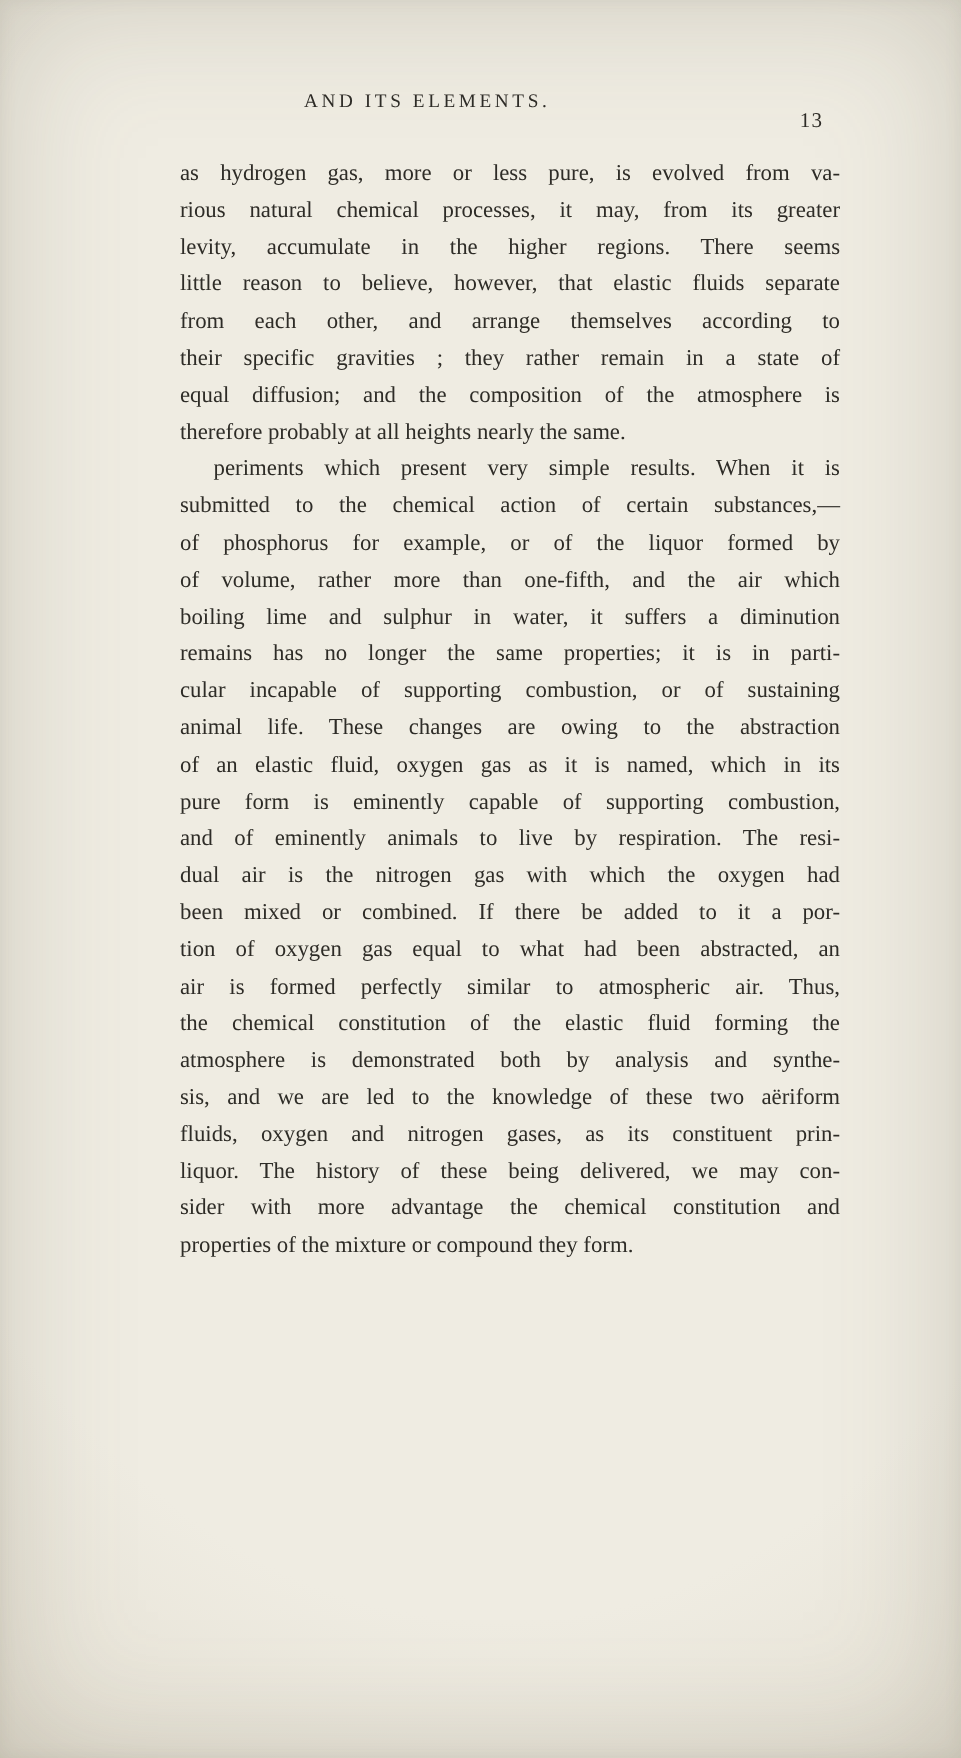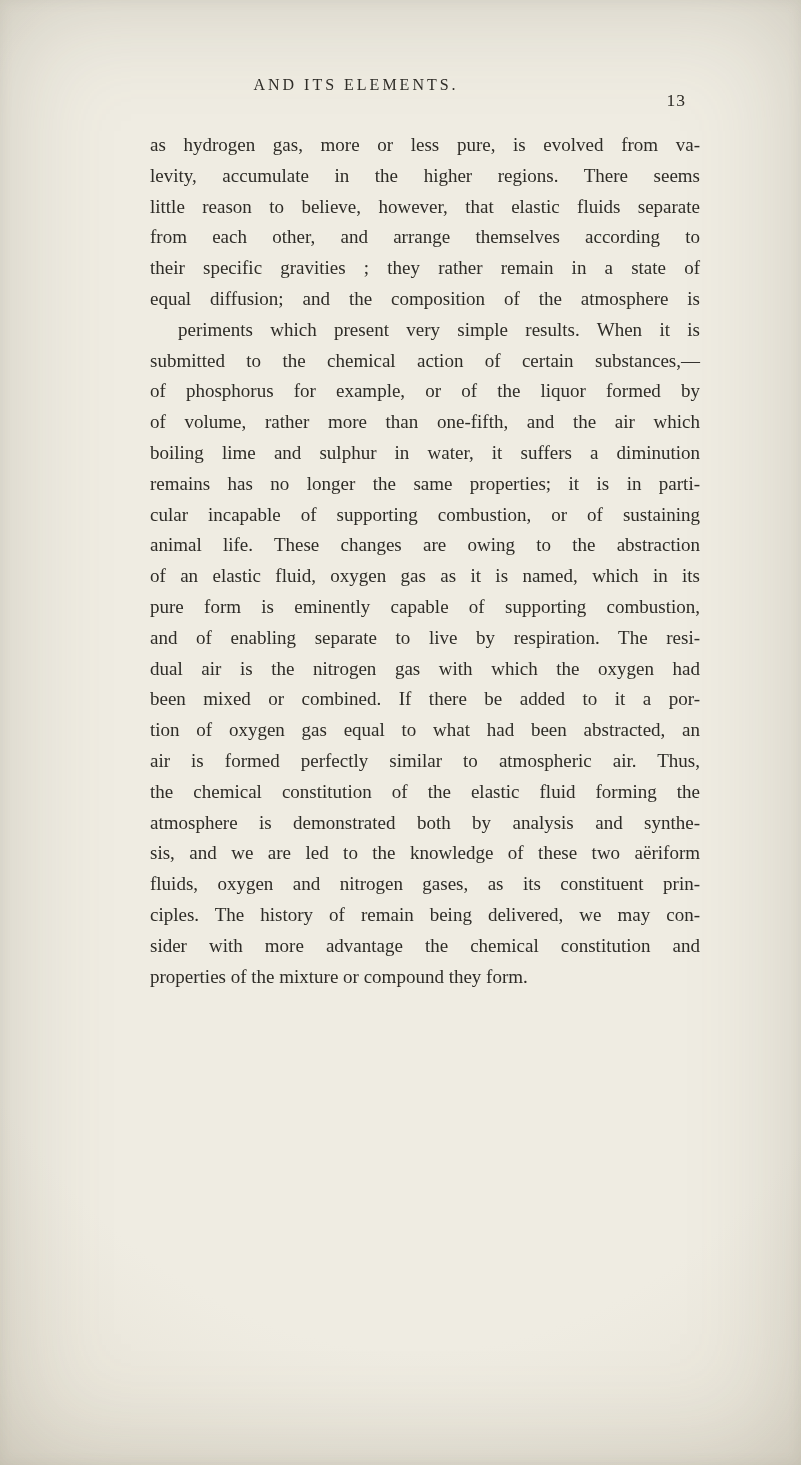--- a/index.html
+++ b/index.html
@@ -79,45 +79,47 @@
 <div class="page">
 
   <header class="running-header">
     <span class="header-title">AND ITS ELEMENTS.</span>
     <span class="page-number">13</span>
   </header>
 
   <main class="body-text" id="body-text">
       <div class="paragraph">
         <div class="line" style="">as hydrogen gas, more or less pure, is evolved from va-</div>
+        <div class="line" style="">rious natural chemical processes, it may, from its greater</div>
         <div class="line" style="">levity, accumulate in the higher regions. There seems</div>
         <div class="line" style="">little reason to believe, however, that elastic fluids separate</div>
         <div class="line" style="">from each other, and arrange themselves according to</div>
         <div class="line" style="">their specific gravities ; they rather remain in a state of</div>
         <div class="line" style="">equal diffusion; and the composition of the atmosphere is</div>
+        <div class="line last" style="">therefore probably at all heights nearly the same.</div>
       </div>
       <div class="paragraph indented">
         <div class="line" style="">periments which present very simple results. When it is</div>
         <div class="line" style="">submitted to the chemical action of certain substances,—</div>
         <div class="line" style="">of phosphorus for example, or of the liquor formed by</div>
         <div class="line" style="">of volume, rather more than one-fifth, and the air which</div>
         <div class="line" style="">boiling lime and sulphur in water, it suffers a diminution</div>
         <div class="line" style="">remains has no longer the same properties; it is in parti-</div>
         <div class="line" style="">cular incapable of supporting combustion, or of sustaining</div>
         <div class="line" style="">animal life. These changes are owing to the abstraction</div>
         <div class="line" style="">of an elastic fluid, oxygen gas as it is named, which in its</div>
         <div class="line" style="">pure form is eminently capable of supporting combustion,</div>
-        <div class="line" style="">and of enabling separate to live by respiration. The resi-</div>
+        <div class="line" style="">and of eminently animals to live by respiration. The resi-</div>
         <div class="line" style="">dual air is the nitrogen gas with which the oxygen had</div>
         <div class="line" style="">been mixed or combined. If there be added to it a por-</div>
         <div class="line" style="">tion of oxygen gas equal to what had been abstracted, an</div>
         <div class="line" style="">air is formed perfectly similar to atmospheric air. Thus,</div>
         <div class="line" style="">the chemical constitution of the elastic fluid forming the</div>
         <div class="line" style="">atmosphere is demonstrated both by analysis and synthe-</div>
         <div class="line" style="">sis, and we are led to the knowledge of these two aëriform</div>
         <div class="line" style="">fluids, oxygen and nitrogen gases, as its constituent prin-</div>
-        <div class="line" style="">ciples. The history of remain being delivered, we may con-</div>
+        <div class="line" style="">liquor. The history of these being delivered, we may con-</div>
         <div class="line" style="">sider with more advantage the chemical constitution and</div>
         <div class="line last" style="">properties of the mixture or compound they form.</div>
       </div>
     </main>
 
 </div>
 
 </body></html>

